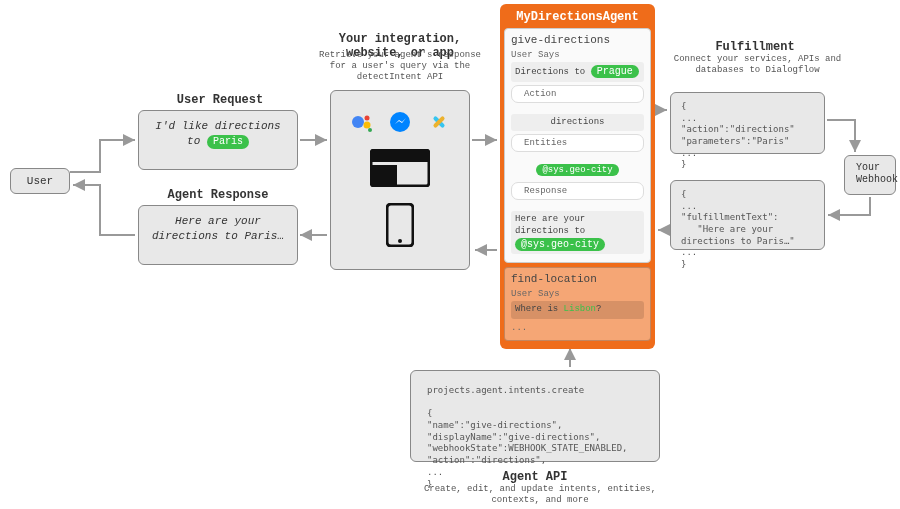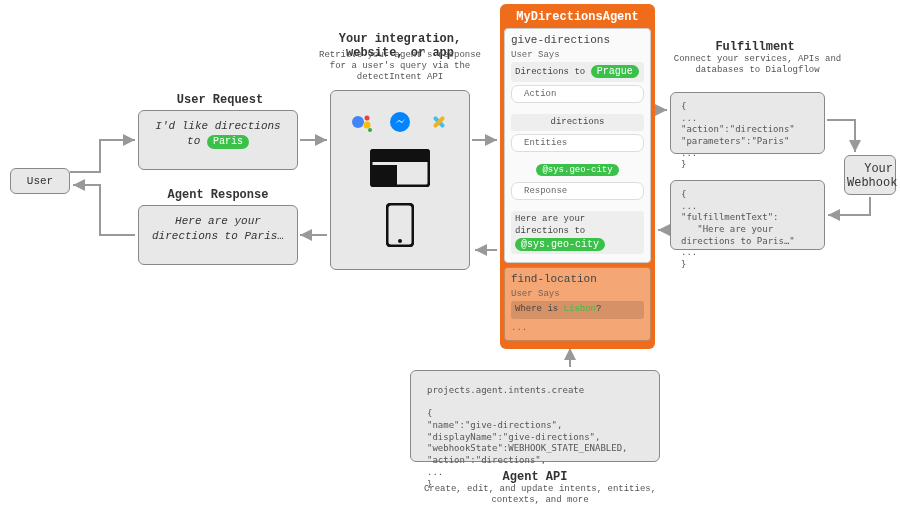--- a/index.html
+++ b/index.html
@@ -79,21 +79,21 @@
   .phrase { background: #eee; border-radius: 3px; padding: 3px 4px; font-size: 9px; color: #444; margin-bottom: 3px; line-height: 1.3; }
   .phrase.dim { background: rgba(0,0,0,0.12); }
   .entity-pill { display: inline-block; background: #3bc14a; color: #fff; padding: 1px 6px; border-radius: 9px; font-size: 9px; margin-bottom: 3px; }
   .sub-box { background: #fff; border: 1px solid #ddd; border-radius: 7px; padding: 3px 12px; font-size: 9px; color: #666; margin-bottom: 11px; }
 
   
   .ful-title { left: 680px; top: 40px; width: 150px; }
   .ful-sub { left: 665px; top: 54px; width: 185px; }
   .ful-box1 { left: 670px; top: 92px; width: 155px; height: 62px; font-size: 9px; color: #555; line-height: 1.3; }
   .ful-box2 { left: 670px; top: 180px; width: 155px; height: 70px; font-size: 9px; color: #555; line-height: 1.3; }
-  .webhook-box { left: 844px; top: 155px; width: 52px; height: 40px; text-align: right; line-height: 1.2; padding: 6px 2px; font-size: 12px; }
+  .webhook-box { left: 844px; top: 155px; width: 52px; height: 40px; text-align: left; line-height: 1.2; padding: 6px 11px; font-size: 10px; }
 
   
   .api-box { left: 410px; top: 370px; width: 250px; height: 92px; font-size: 9px; color: #555; line-height: 1.3; }
   .api-title { left: 495px; top: 470px; width: 80px; }
   .api-sub { left: 400px; top: 484px; width: 280px; }
 
   
   .arrow { position: absolute; stroke: #999; fill: none; stroke-width: 2; }
   .arrowhead { fill: #999; }
 </style>

